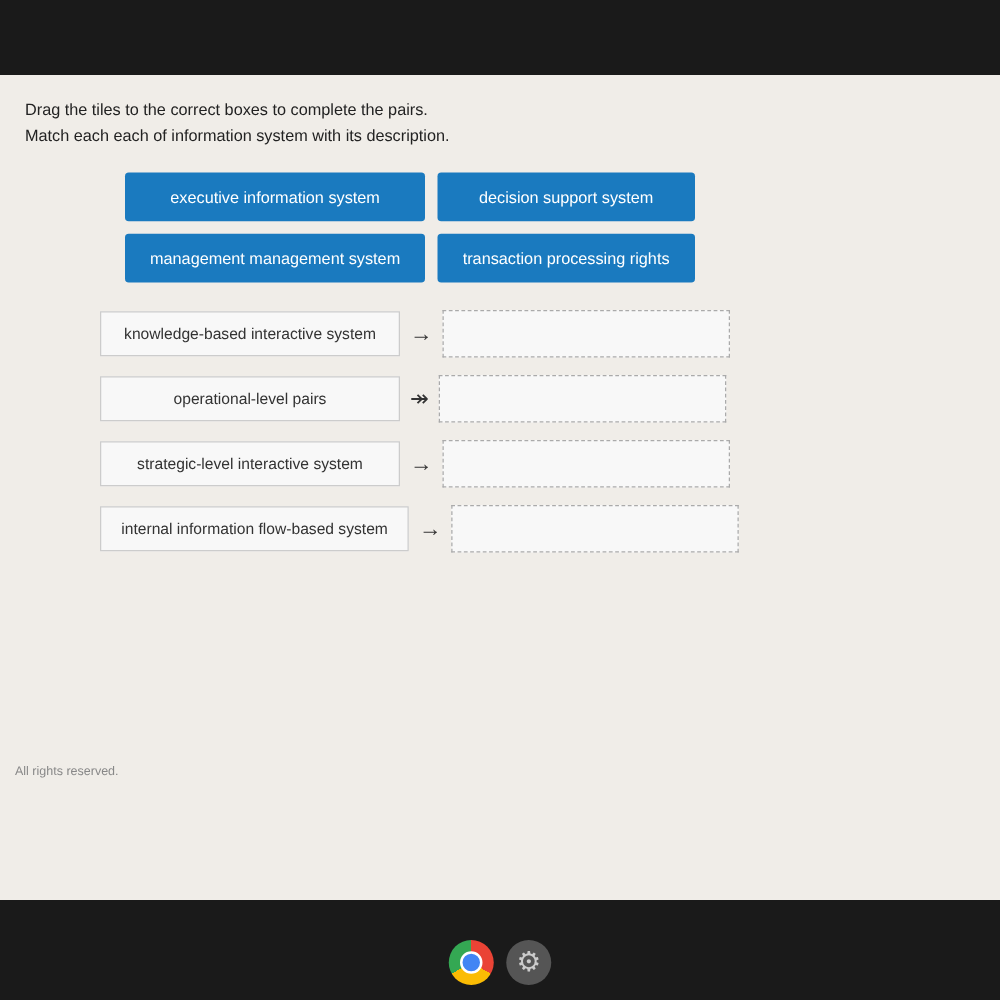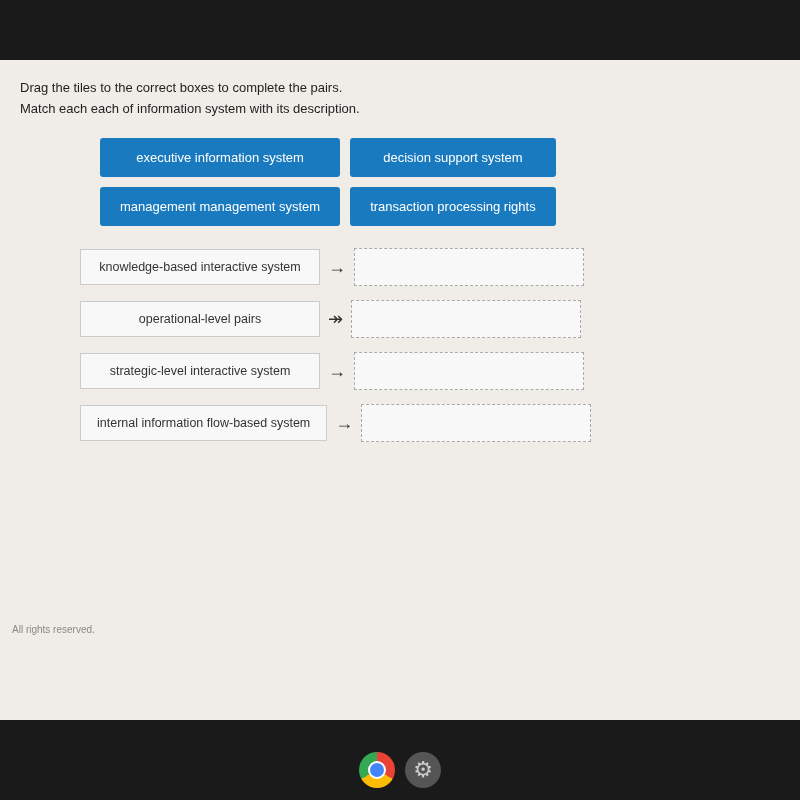--- a/index.html
+++ b/index.html
@@ -139,21 +139,21 @@
     }
 
     .settings-icon {
       background-color: #555;
       color: #ccc;
       font-size: 22px;
     }
 
     .footer-text {
       position: absolute;
-      bottom: 85px;
+      bottom: 97px;
       left: 12px;
       font-size: 10px;
       color: #888;
     }
   </style>
 </head>
 <body>
 
 <div class="top-bar"></div>
 

